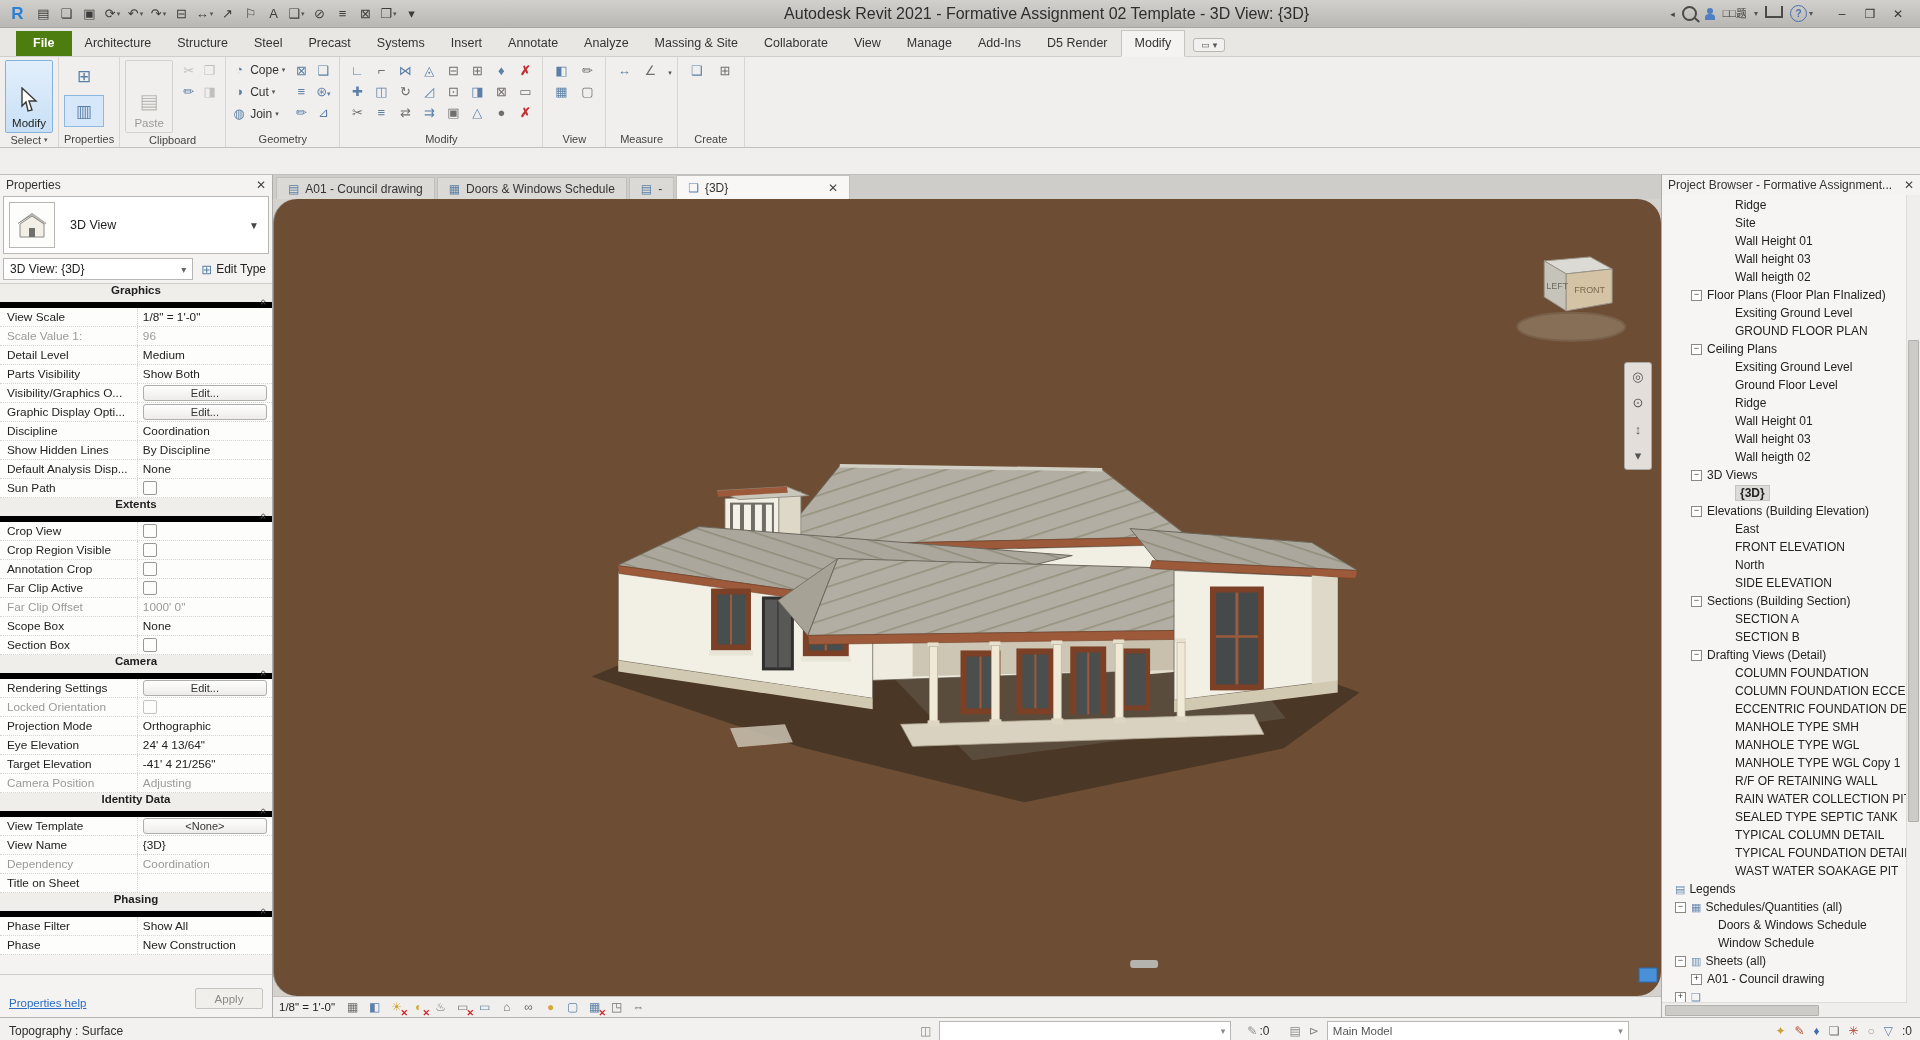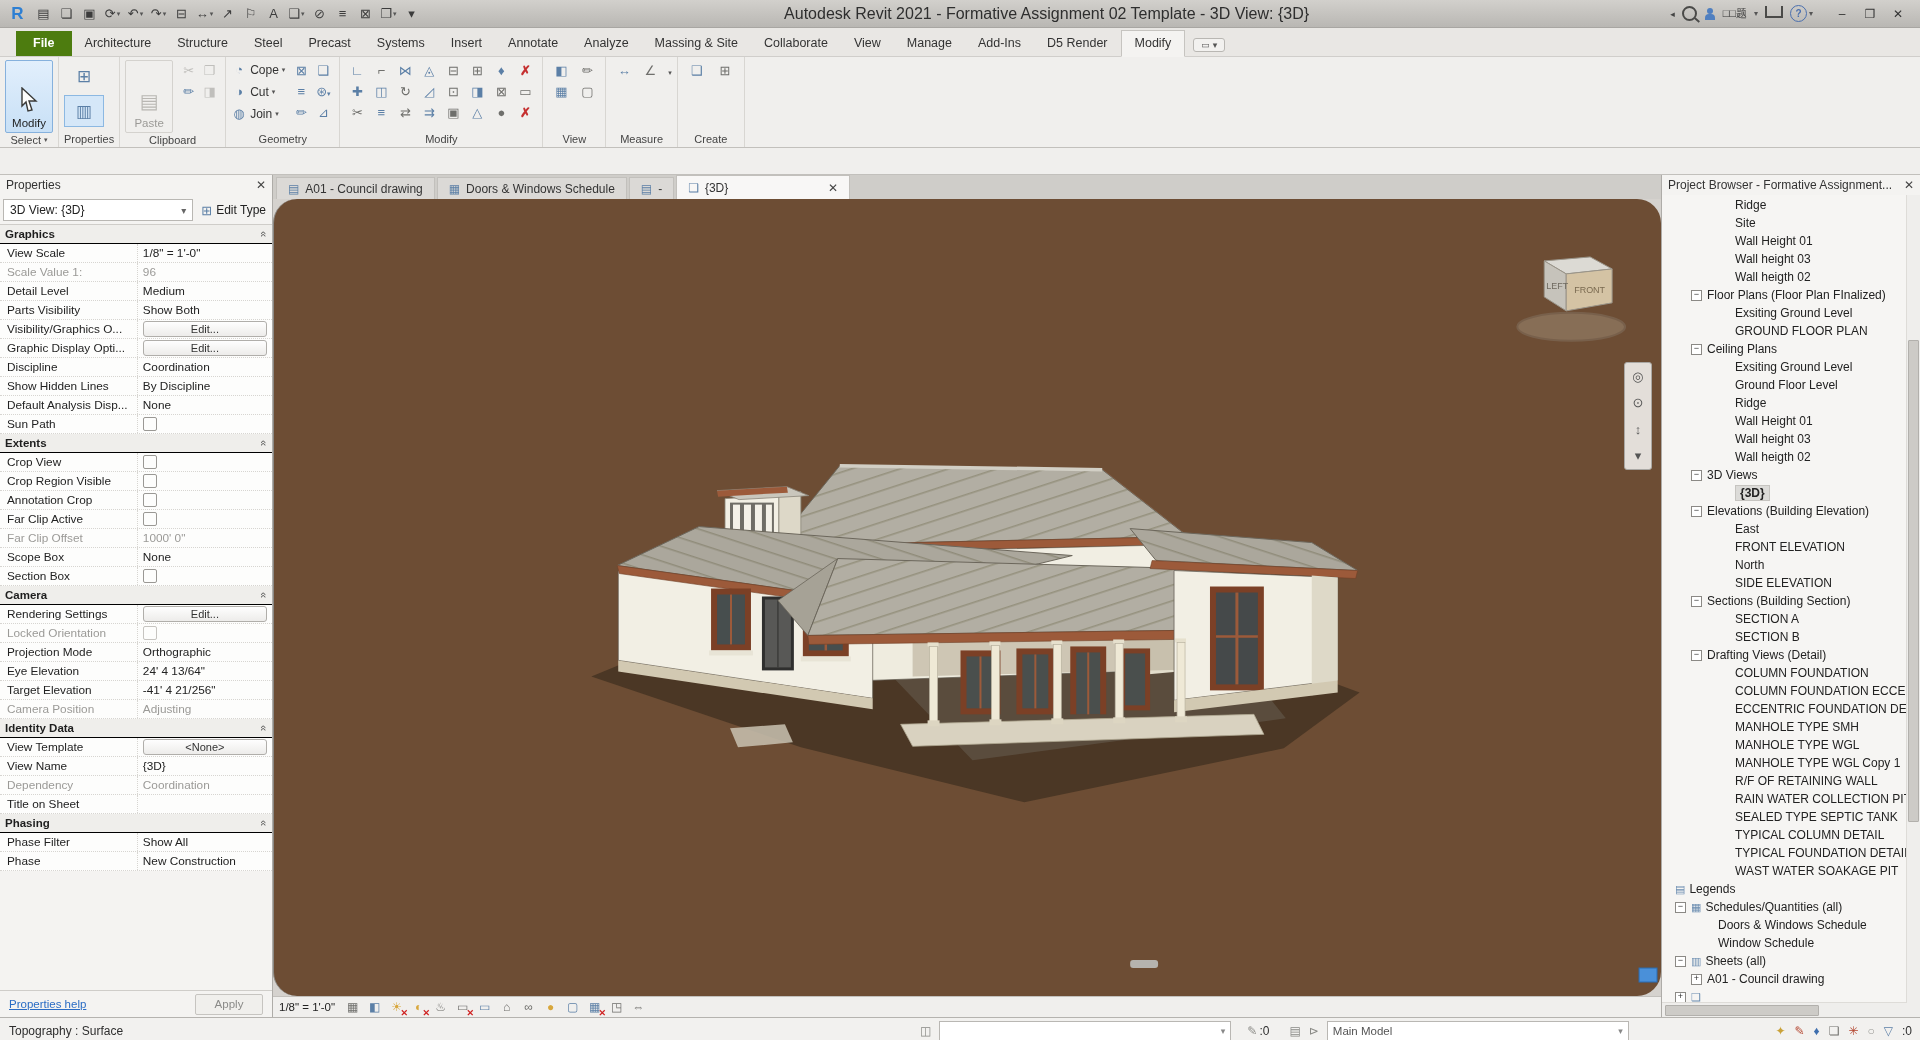--- a/index.html
+++ b/index.html
@@ -69,33 +69,33 @@
   .typelabel{font-size:12.5px;margin-left:10px;color:#222;}
   .typedd{margin-left:auto;margin-right:9px;color:#444;font-size:10px;}
   .selrow{height:26px;display:flex;align-items:center;gap:5px;margin:2px 3px 1px;flex:none;}
   .selcombo{flex:1;height:20px;background:#fff;border:1px solid #b9b7b3;display:flex;align-items:center;
             padding:0 6px;font-size:12px;color:#222;}
   .selcombo .dd{margin-left:auto;color:#666;font-size:10px;}
   .edittype{display:flex;align-items:center;gap:4px;font-size:12px;color:#222;padding:0 3px;}
   .edittype .eticon{color:#5b7fa6;font-size:13px;}
   .ptable{background:#fdfdfc;border-top:1px solid #cfcdc9;flex:none;}
   .psec{height:18px;background:#efeeeb;font-weight:bold;font-size:11.5px;display:flex;align-items:center;
-        padding:0 5px;border-bottom:1px solid #000000;color:#1e1e1e;}
+        padding:0 5px;border-bottom:6px solid #000000;color:#1e1e1e;flex-direction:column;}
   .psec .chev{margin-left:auto;transform:rotate(90deg);font-size:11px;color:#555;font-weight:normal;}
   .prow{height:18px;display:flex;font-size:11.8px;border-bottom:1px dotted #d7d5d1;align-items:center;}
   .prow .pl{width:47%;padding:0 2px 0 7px;white-space:nowrap;overflow:hidden;border-right:1px dotted #d7d5d1;
             height:100%;display:flex;align-items:center;flex:none;}
   .prow .pv{flex:1;padding:0 5px;display:flex;align-items:center;height:100%;overflow:hidden;white-space:nowrap;}
   .prow.dis{color:#9b9a97;}
   .pbtn{flex:1;height:14px;background:linear-gradient(#fefefe,#eeede b);background:linear-gradient(#fefefe,#edecea);
         border:1px solid #b0aeaa;border-radius:3px;font-size:11px;display:flex;align-items:center;justify-content:center;color:#333;}
   .pcb{width:12px;height:12px;border:1px solid #9a9894;background:#fdfdfc;border-radius:2px;}
   .pcb.dis{border-color:#c6c4c0;}
   .pfiller{flex:1;background:#f4f3f1;}
-  .pbottom{height:26px;display:flex;align-items:center;padding:0 9px;border-top:1px solid #cfcdc9;flex:none;}
+  .pbottom{height:26px;display:flex;align-items:flex-end;padding:8px 9px;border-top:1px solid #cfcdc9;flex:none;}
   .phelp{color:#2a6cc4;text-decoration:underline;font-size:11.5px;}
   .papply{margin-left:auto;width:66px;height:19px;background:#f0efec;border:1px solid #c6c4c0;border-radius:2px;
           color:#8a8a88;font-size:11.5px;display:flex;align-items:center;justify-content:center;}
   
   .centercol{flex:1;display:flex;flex-direction:column;min-width:0;}
   .doctabs{height:24px;background:#cfcdc9;display:flex;align-items:flex-end;padding-left:3px;gap:2px;}
   .dtab{height:21px;display:flex;align-items:center;gap:6px;padding:0 11px;background:#dbd9d6;
         border:1px solid #c2c0bc;border-bottom:none;font-size:12px;color:#333;white-space:nowrap;}
   .dtab .dticon{font-size:12px;color:#5b7fa6;}
   .dtab.active{background:#f8f7f6;height:23px;min-width:150px;}
@@ -364,20 +364,32 @@
 
 <div class="optionsbar"></div>
 
 <div class="main">
 
   <div class="props">
     <div class="paltitle">
       <span>Properties</span>
       <span class="palclose">✕</span>
     </div>
+    <div class="typesel">
+      <span class="typeimg">
+        <svg width="36" height="32" viewBox="0 0 36 32">
+          <polygon points="4,14 18,4 32,14 32,15 18,6 4,15" fill="#8a8a86"></polygon>
+          <polygon points="18,4 32,14 28,17 15,7" fill="#b9b7b1"></polygon>
+          <polygon points="6,15 18,7 30,15 30,28 6,28" fill="#f2efe6" stroke="#8a8a86" stroke-width="1"></polygon>
+          <rect x="15" y="19" width="6" height="9" fill="#6f6f6c"></rect>
+        </svg>
+      </span>
+      <span class="typelabel">3D View</span>
+      <span class="typedd">▼</span>
+    </div>
     <div class="selrow">
       <span class="selcombo">
         <span>3D View: {3D}</span>
           <span class="dd">▾</span>
       </span>
       <span class="edittype">
         <span class="eticon">⊞</span>
         <span>Edit Type</span>
       </span>
     </div>

